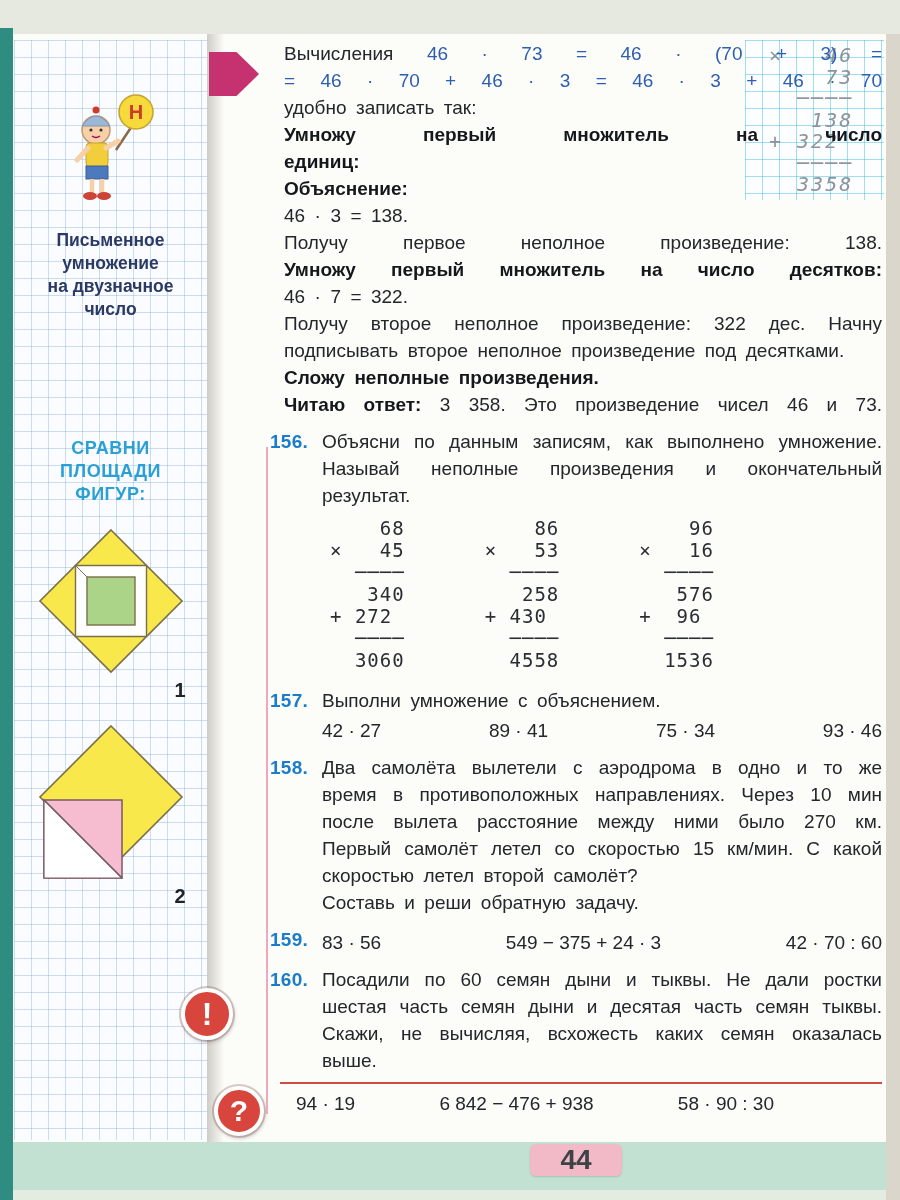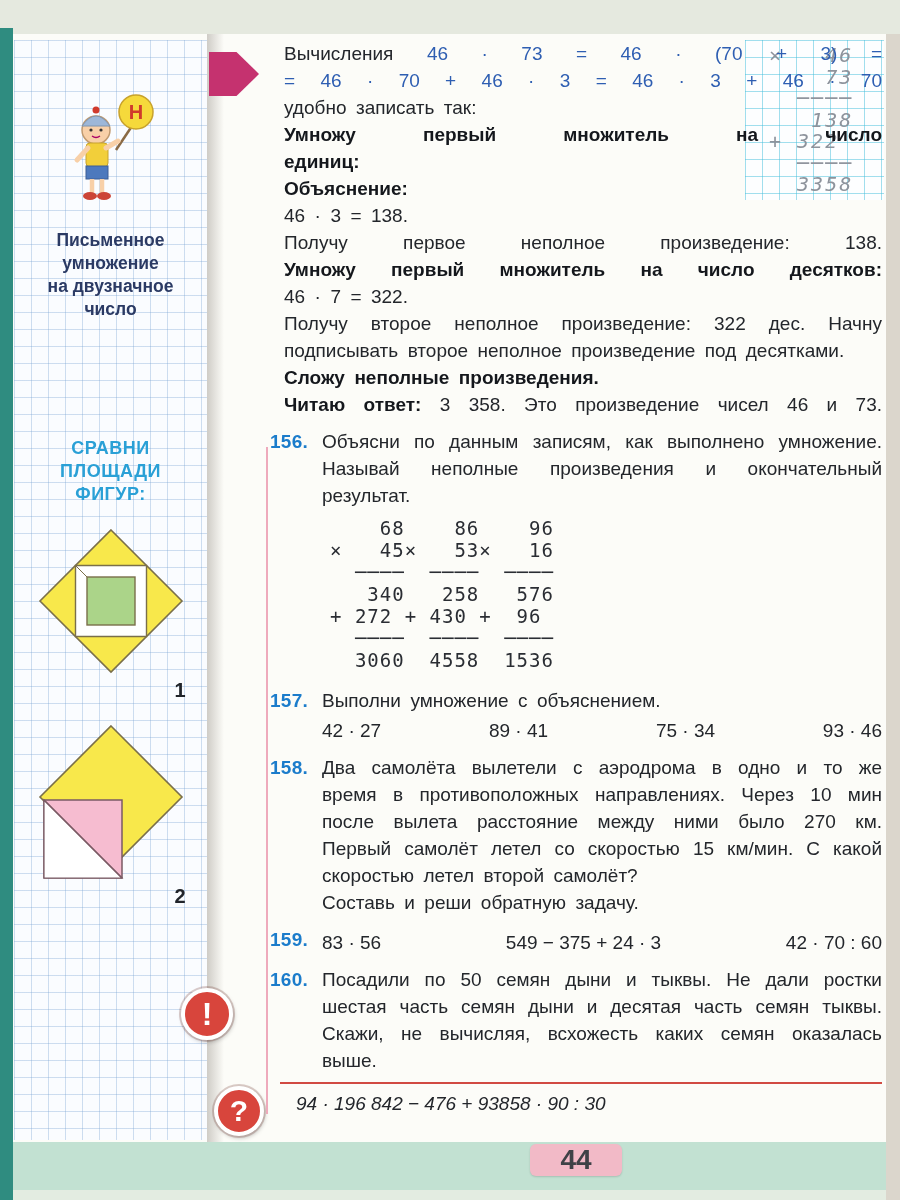--- a/index.html
+++ b/index.html
@@ -82,31 +82,31 @@
   .intro { padding-left:14px; }
   .b { font-weight:bold; color:#14171c; }
   .math { color:#2e5eb2; }
   .spread { text-align:justify; text-align-last:justify; white-space:pre-line; }
 
   .task { display:flex; margin-top:10px; }
   .tnum { flex:0 0 52px; width:52px; font-size:19px; line-height:27px;
           font-weight:bold; color:#1b7ccb; letter-spacing:.3px; }
   .tbody { flex:1; }
 
-  .mults { display:flex; margin:8px 0 6px 8px; }
+  .mults { display:flex; gap:80px; margin:8px 0 6px 8px; }
   .mults pre, .mult-pre {
     font-family:"DejaVu Sans Mono", monospace; font-size:19px; line-height:22px;
     letter-spacing:1px; color:#2a2d33;
   }
   .exps { display:flex; justify-content:space-between; margin-top:3px;
           font-size:19px; line-height:27px; }
 
   .redline { border-top:2.5px solid #d14a42; margin:8px 0 6px 10px; }
-  .footrow { display:flex; width:478px;
-             margin-left:26px; font-size:19px; line-height:27px; color:#23262b;font-style:italic; }
+  .footrow { display:flex; justify-content:space-between; width:478px;
+             margin-left:26px; font-size:19px; line-height:27px; color:#23262b; }
 
   .pagenum {
     position:absolute; left:530px; top:1144px; width:92px; height:32px;
     background:#f2bac7; border-radius:6px; display:flex; align-items:center;
     justify-content:center; font-size:28px; font-weight:bold; color:#3f4247;
     box-shadow:0 1px 2px rgba(0,0,0,.15);
   }
 </style>
 </head>
 <body>
@@ -265,21 +265,21 @@
           <span>83 · 56</span>
           <span>549 − 375 + 24 · 3</span>
           <span>42 · 70 : 60</span>
         </div>
       </div>
     </div>
 
     <div class="task">
       <div class="tnum">160.</div>
       <div class="tbody">
-        <p>Посадили по 50 семян дыни и тыквы. Не дали ростки шестая часть семян дыни и десятая часть семян тыквы. Скажи, не вычисляя, всхожесть каких семян оказалась выше.</p>
+        <p>Посадили по 60 семян дыни и тыквы. Не дали ростки шестая часть семян дыни и десятая часть семян тыквы. Скажи, не вычисляя, всхожесть каких семян оказалась выше.</p>
       </div>
     </div>
 
     <div class="redline"></div>
     <div class="footrow">
       <span>94 · 19</span>
       <span>6 842 − 476 + 938</span>
       <span>58 · 90 : 30</span>
     </div>
   </div>

